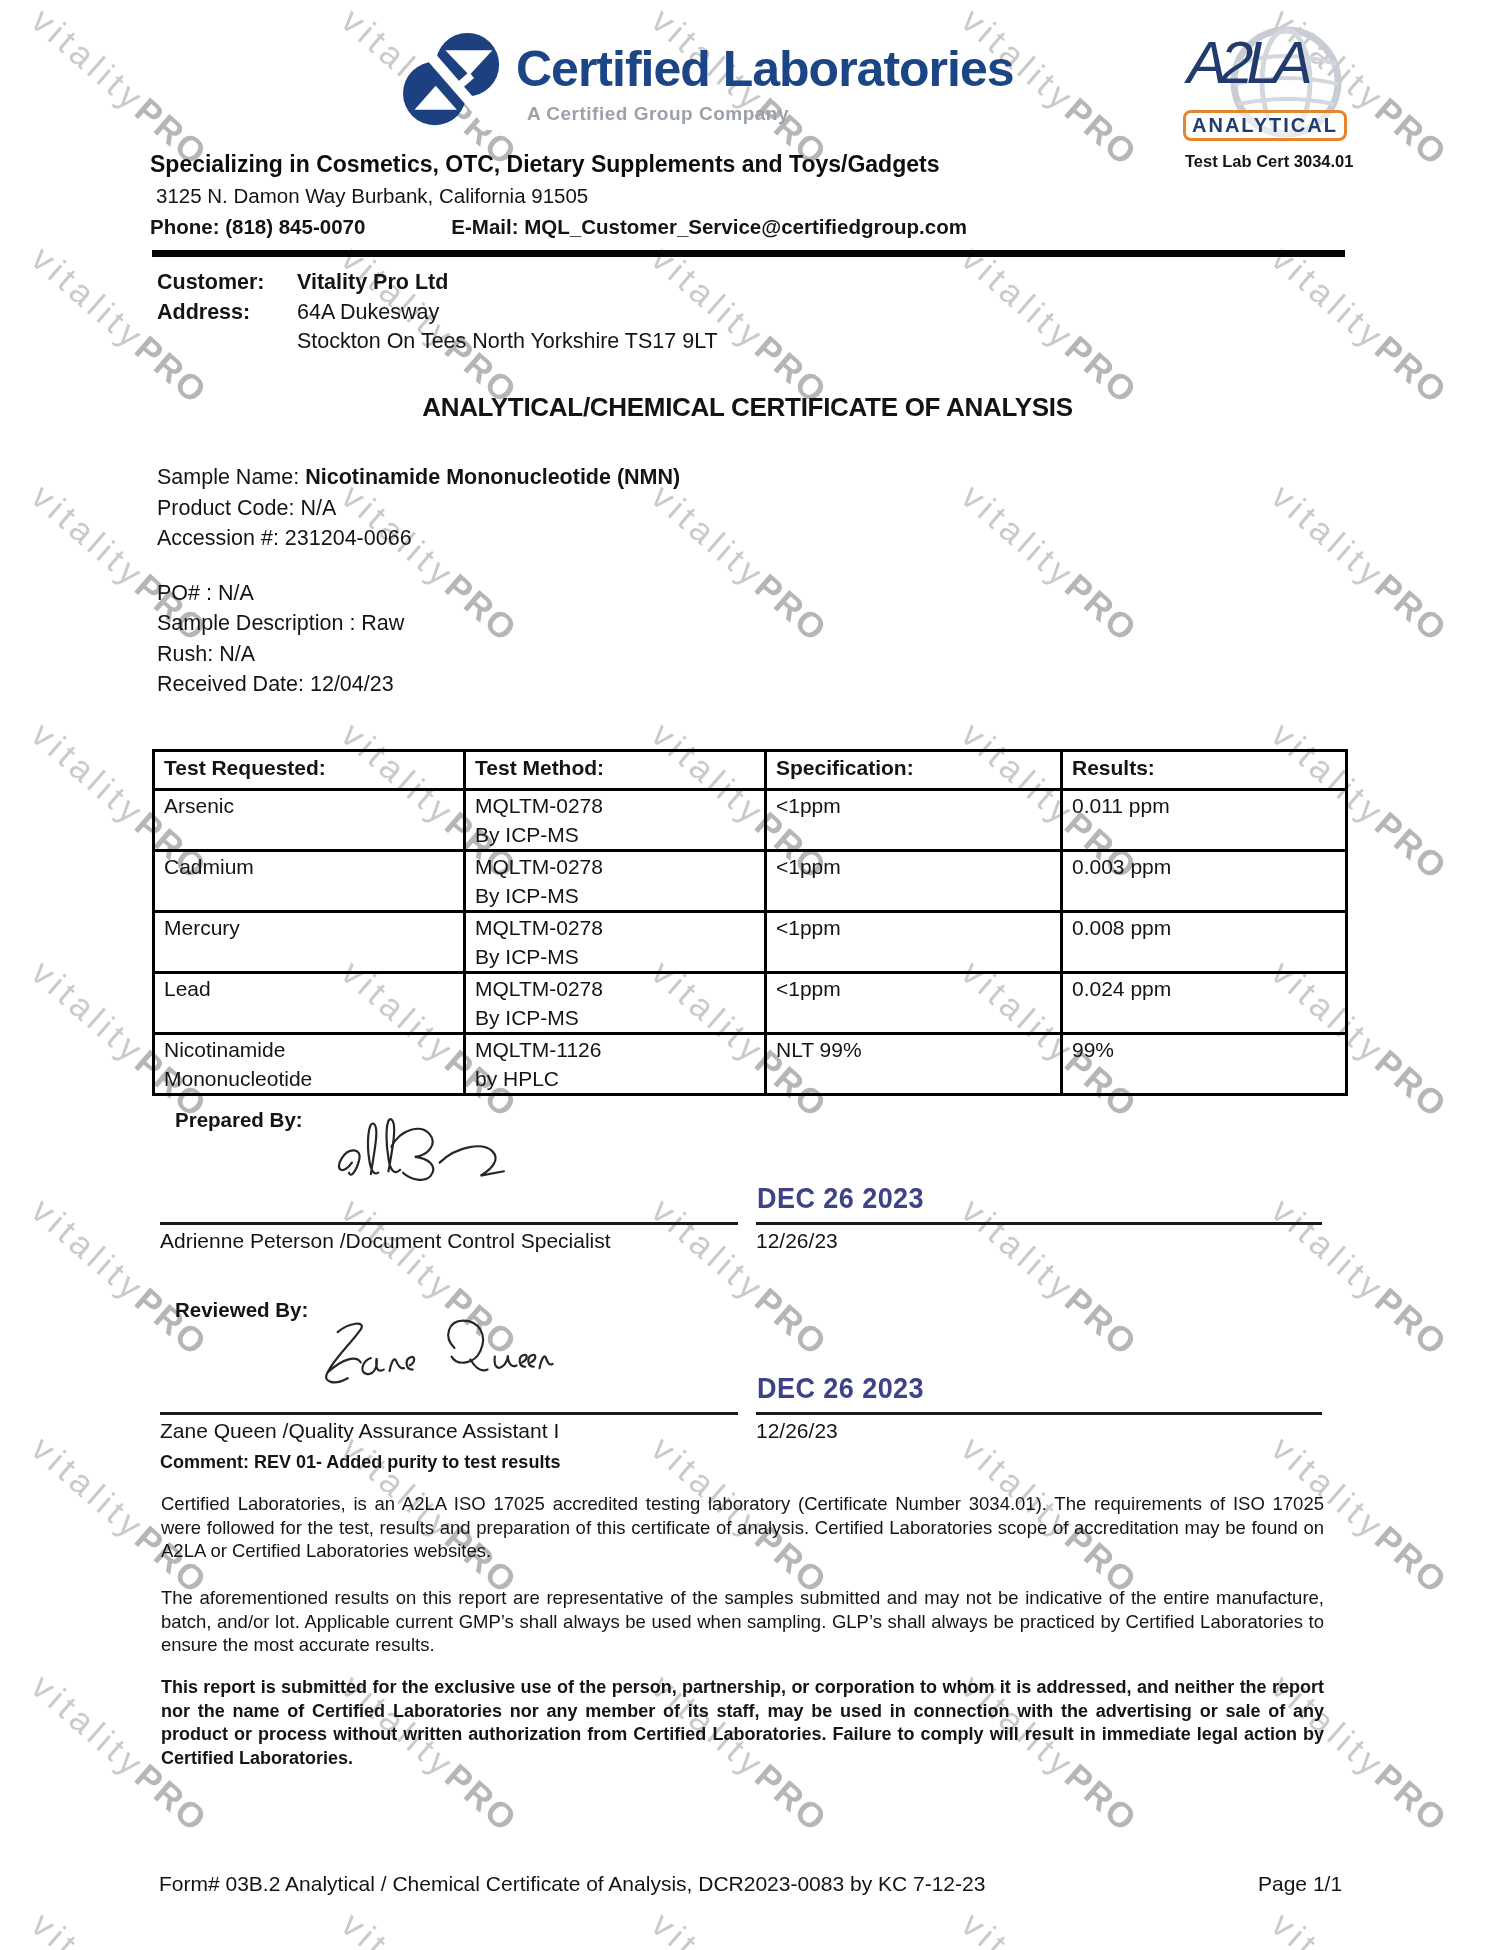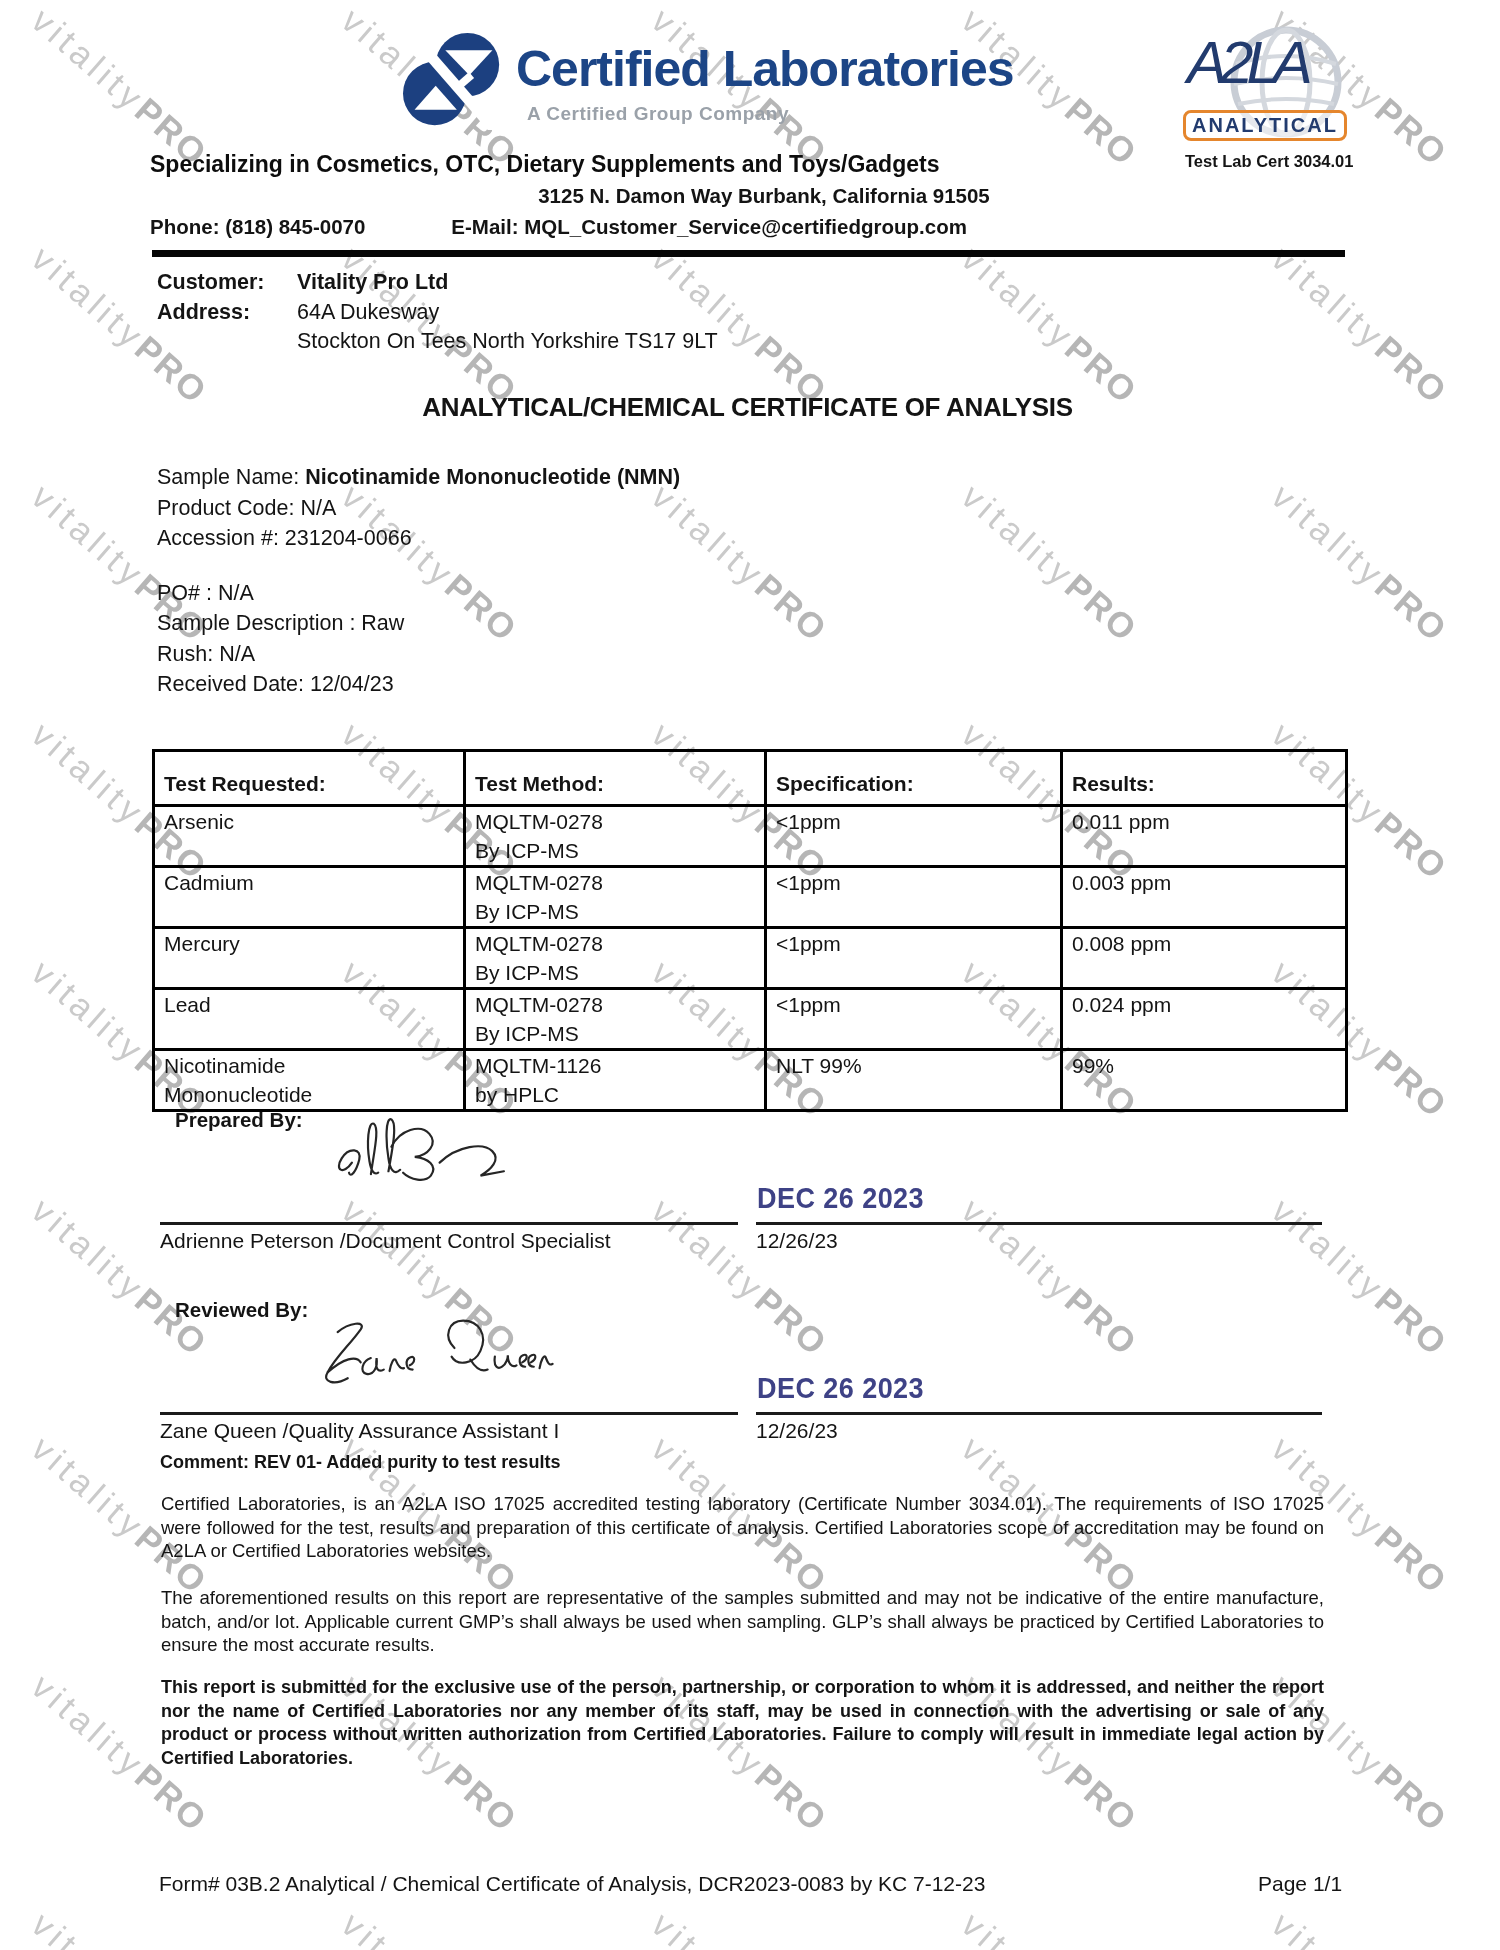--- a/index.html
+++ b/index.html
@@ -21,37 +21,37 @@
                color:var(--subtitle-gray,#9aa1a9); letter-spacing:.5px; }
   .badge { position:absolute; left:1183px; top:26px; width:172px; height:148px; }
   .globe-svg { position:absolute; left:42px; top:-2px; width:122px; height:116px; }
   .badge-a2la { position:absolute; left:4px; top:2px; font-size:60px; font-weight:400; font-style:italic;
                 color:var(--badge-navy,#223b6e); letter-spacing:-7px; white-space:nowrap; }
   .badge-accredited { position:absolute; left:0; top:84px; border:3px solid var(--badge-orange,#e5862d);
                 border-radius:8px; padding:1px 6px; font-size:20px; font-weight:800; letter-spacing:2px;
                 color:var(--badge-navy,#223b6e); background:rgba(255,255,255,.55); white-space:nowrap; }
   .badge-cert { position:absolute; left:2px; top:126px; font-size:16.5px; font-weight:700; color:#151515; white-space:nowrap; }
   .tagline { position:absolute; left:150px; top:151px; width:1200px; text-align:left; font-size:23px; font-weight:700; color:#0d0d0d; }
-  .hdr-addr { position:absolute; left:164px; top:184px; width:1200px; text-align:center; font-size:20.5px; font-weight:700; }
+  .hdr-addr { position:absolute; left:156px; top:184px; width:1200px; font-size:20.5px; font-weight:400; }
   .hdr-phone { position:absolute; left:150px; top:215px; width:1200px; font-size:20.5px; font-weight:700; }
   .hdr-phone .gap { display:inline-block; width:86px; }
   .top-rule { position:absolute; left:152px; top:250px; width:1193px; height:7px; background:#050505; }
   .cust-block { position:absolute; left:157px; top:268px; font-size:21.5px; line-height:29.5px; }
   .cust-row { display:flex; }
   .cust-label { width:140px; font-weight:700; }
   .bold { font-weight:700; }
   .doc-title { position:absolute; left:150px; top:392px; width:1195px; text-align:center;
                font-size:26px; font-weight:700; letter-spacing:-.3px; }
   .sample-block { position:absolute; left:157px; top:462px; font-size:21.5px; line-height:30.5px; }
   .sample-gap { height:24px; }
   .results-table { position:absolute; left:152px; top:749px; width:1193px; border-collapse:collapse;
                    table-layout:fixed; border:2px solid #000; }
   .results-table th, .results-table td { border:3px solid #000; text-align:left; vertical-align:top;
                    font-size:21px; padding:2px 9px; }
-  .results-table th { font-weight:700; height:30px; padding-top:20px; }
+  .results-table th { font-weight:700; height:30px; padding-top:4px; }
   .results-table td { height:51px; }
   .cl { line-height:25px; }
   .cl + .cl { margin-top:4px; }
   .sig-label { position:absolute; font-weight:700; font-size:20.5px; }
   .sig-svg { position:absolute; }
   .sig-svg path { fill:none; stroke:#262626; stroke-width:3; stroke-linecap:round; }
   .stamp { position:absolute; font-weight:800; font-size:30px; color:var(--stamp-blue,#3e4286);
            letter-spacing:.5px; transform:scaleX(.9); transform-origin:left top; white-space:nowrap; }
   .sig-line { position:absolute; height:3px; background:#1b1b1b; }
   .sig-name { position:absolute; font-size:21px; }

